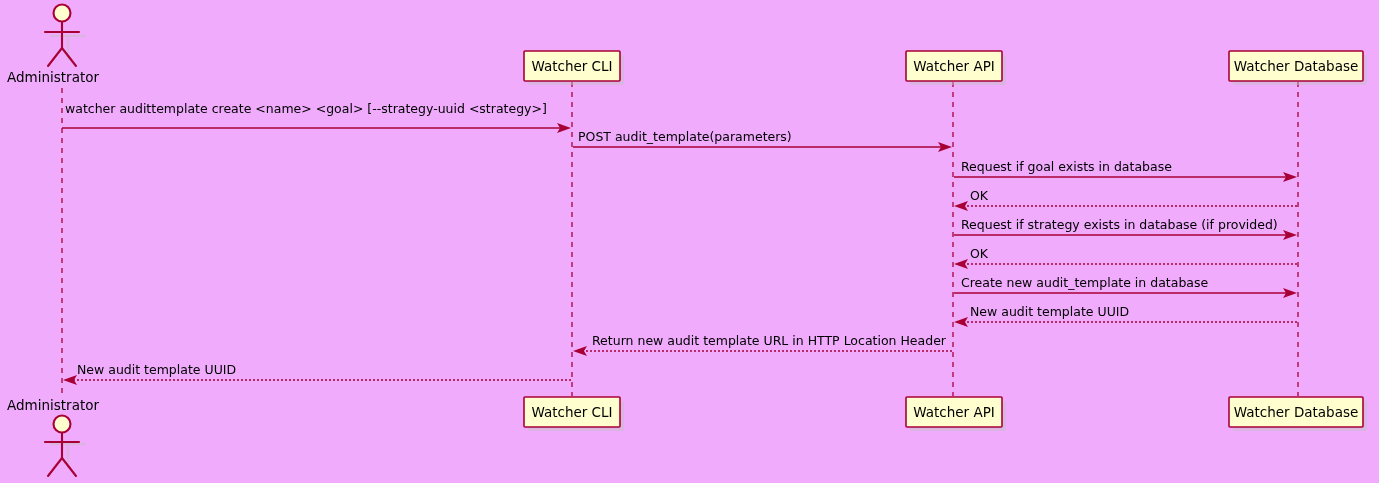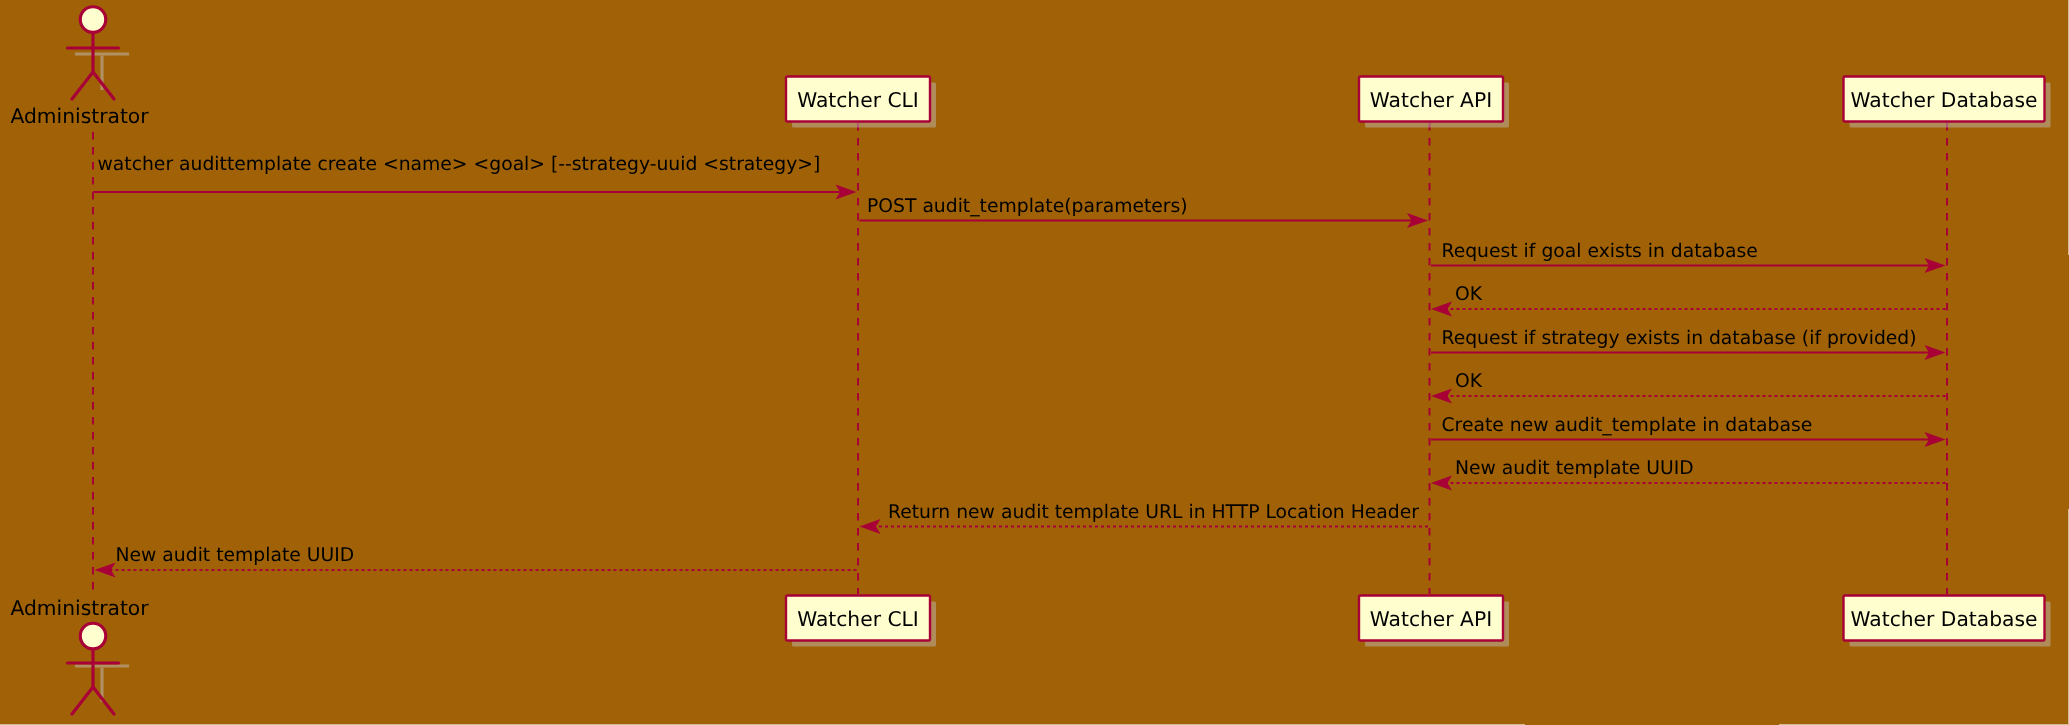--- a/index.html
+++ b/index.html
@@ -8,21 +8,21 @@
     background: #FFFFFF;
   }
   body {
     font-family: "DejaVu Sans", sans-serif;
   }
   #diagram-root {
     position: relative;
     width: 1379px;
     height: 483px;
     overflow: hidden;
-    background: #a16207;
+    background: #f0abfc;
   }
   #seq-svg {
     position: absolute;
     left: 0;
     top: 0;
   }
   .msg-label {
     font-family: "DejaVu Sans", sans-serif;
     font-size: 12.5px;
     fill: #000000;

